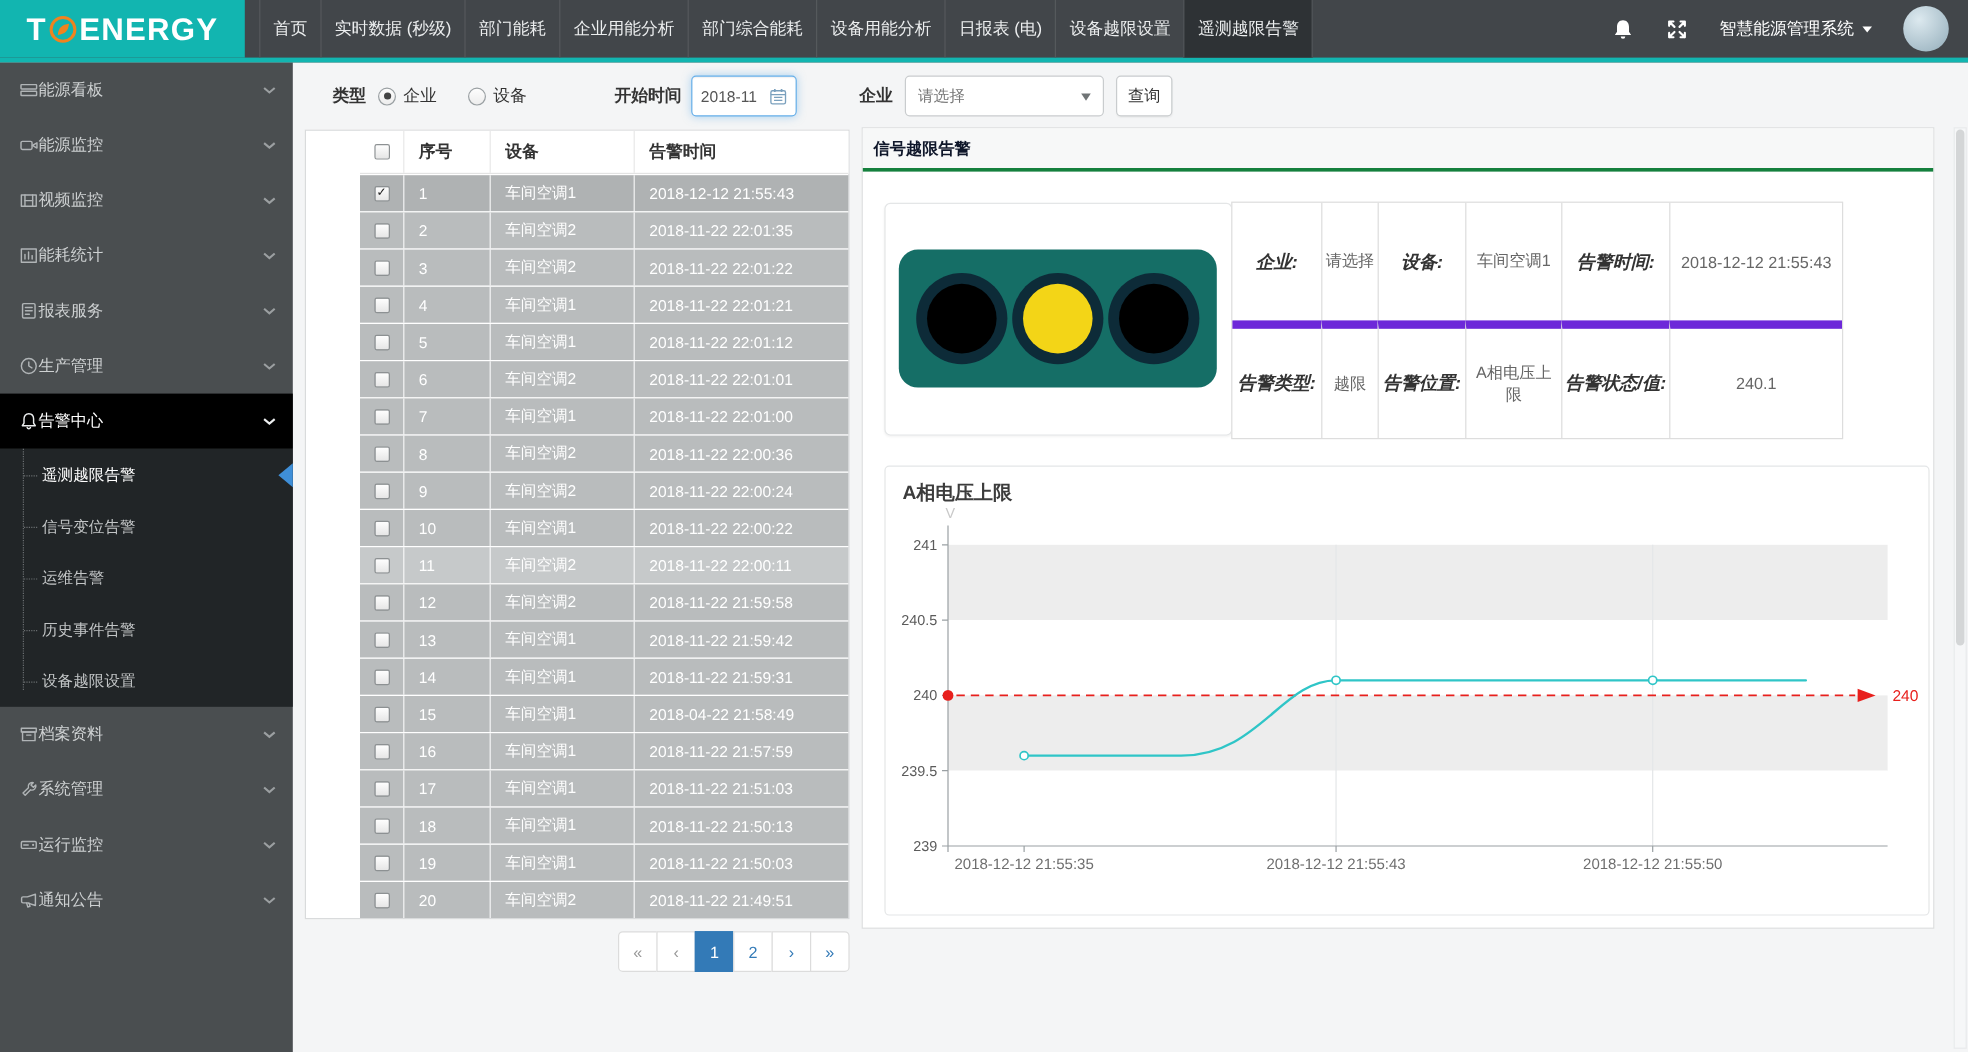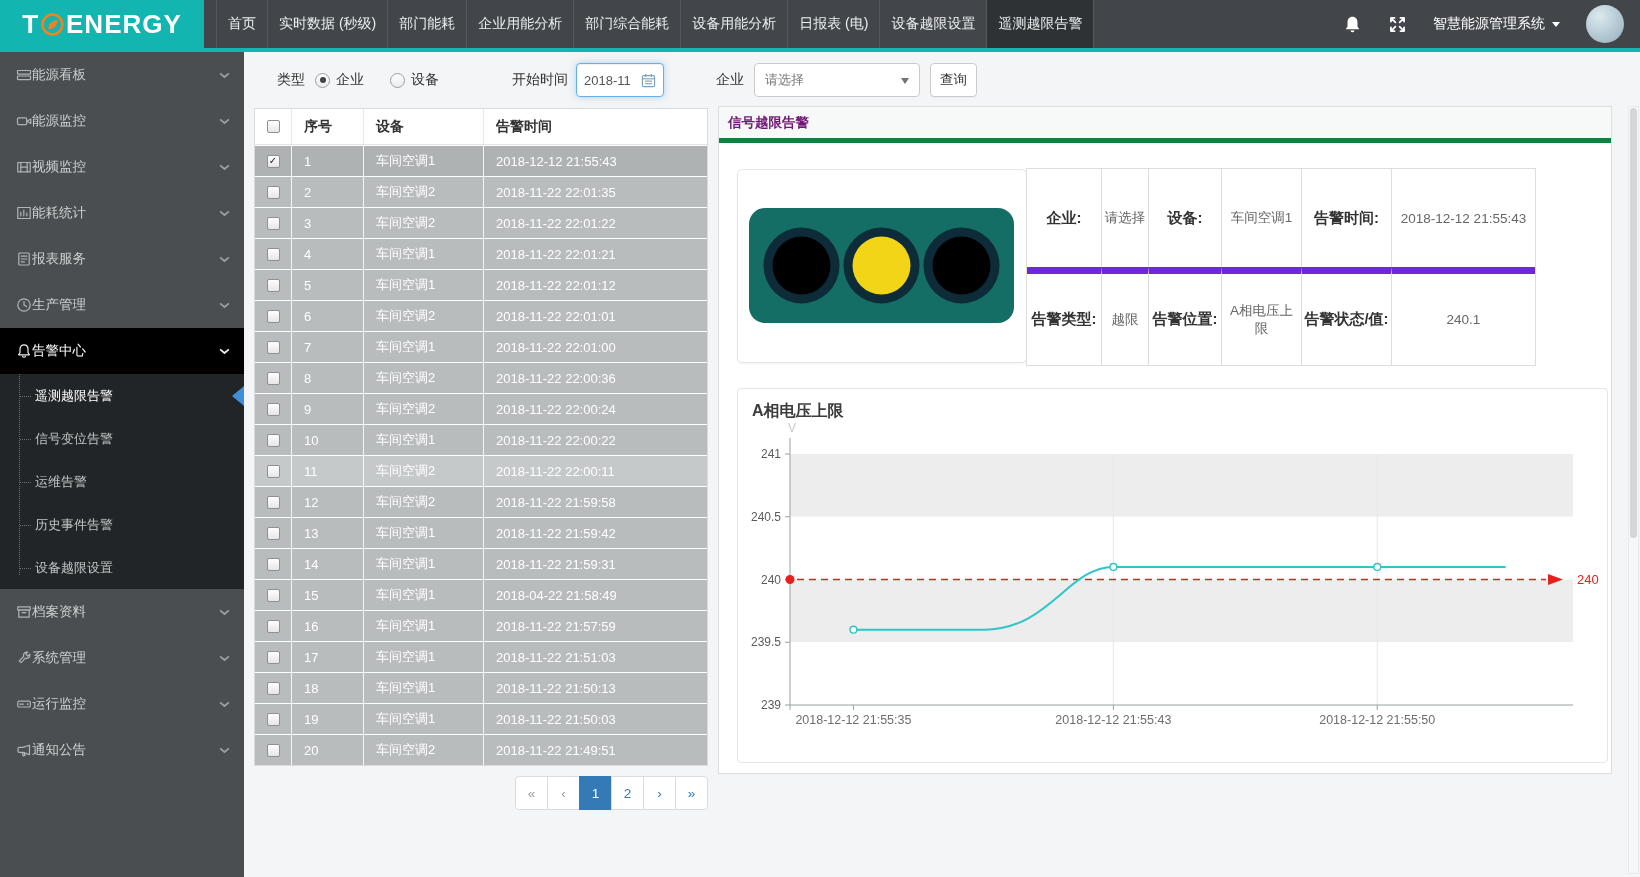--- a/index.html
+++ b/index.html
@@ -40,42 +40,42 @@
   .ssub::before { content:''; position:absolute; left:19px; top:0; bottom:14px; border-left:1px dotted #6a6e70; }
   .ssubrow { height:43px; display:flex; align-items:center; color:#c2c5c6; font-size:13px;
     position:relative; padding-left:35px; cursor:pointer; }
   .ssubrow .stub { position:absolute; left:20px; top:50%; width:11px; border-top:1px dotted #6a6e70; }
   .ssubrow.active { color:#fff; }
   .sel-arrow { position:absolute; right:0; top:50%; margin-top:-10px; width:0; height:0;
     border-top:10px solid transparent; border-bottom:10px solid transparent; border-right:12px solid #3f8fd8; }
   
   .main { position:absolute; left:244px; top:52px; width:1396px; height:825px; }
   .filterbar { position:absolute; left:0; top:0; width:100%; height:56px; display:flex; align-items:center; }
-  .fl { font-weight:normal; font-size:14px; color:#333; white-space:nowrap; }
+  .fl { font-weight:bold; font-size:14px; color:#333; white-space:nowrap; }
   .opt { font-size:14px; color:#333; margin-left:6px; cursor:pointer; }
   .radio { width:15px; height:15px; border-radius:50%; border:1px solid #9aa0a3;
     background:linear-gradient(#fdfdfd,#ededed); position:relative; cursor:pointer; flex:none; }
   .radio.on::after { content:''; position:absolute; left:3.5px; top:3.5px; width:6px; height:6px;
     border-radius:50%; background:#444; }
   .ml33{margin-left:33px}.ml10{margin-left:10px}.ml26{margin-left:26px}.ml101{margin-left:73px}
   .ml52{margin-left:52px}
   .date-input { margin-left:8px; width:88px; height:34px; border:1px solid #66afe9; border-radius:4px;
     background:#fff; box-shadow:inset 0 1px 1px rgba(0,0,0,.06),0 0 7px rgba(102,175,233,.5);
     display:flex; align-items:center; padding:0 7px; cursor:text; }
   .date-input .val { font-size:13px; color:#555; flex:1; }
   .select { margin-left:10px; width:166px; height:34px; border:1px solid #c9ccce; border-radius:4px;
     background:#fff; display:flex; align-items:center; padding:0 10px; cursor:pointer; }
   .select .ph { font-size:13px; color:#777; flex:1; }
   .sel-caret { width:0; height:0; border:4.5px solid transparent; border-top:6px solid #707476; margin-top:5px; }
   .query-btn { margin-left:10px; width:47px; height:34px; border:1px solid #c9ccce; border-radius:4px;
     background:#fff; font-size:13.5px; color:#333; display:flex; align-items:center; justify-content:center;
     cursor:pointer; box-shadow:0 1px 1px rgba(0,0,0,.04); }
   
   .tpanel { position:absolute; left:10px; top:56px; width:454px; background:#fff;
-    border:1px solid #d9dbdc; }
+    border:1px solid #d9dbdc;padding-left:45px; }
   .t-head { display:flex; height:36px; align-items:center; background:#fff;
     border-bottom:1px solid #e3e3e3; font-weight:bold; font-size:14px; color:#333; }
   .t-head > div { border-left:1px solid #e8e8e8; height:100%; display:flex; align-items:center; }
   .t-head > div:first-child { border-left:none; justify-content:center; }
   .cw0 { width:36px; display:flex; justify-content:center; align-items:center; height:100%; }
   .cw1 { width:72px; padding-left:12px; }
   .cw2 { width:120px; padding-left:12px; }
   .cw3 { flex:1; padding-left:12px;text-align:center; }
   .trow { display:flex; height:31px; align-items:center; background:#b9bcbd; color:#fff;
     font-size:13px; border-top:1px solid #fff; cursor:pointer; }
@@ -92,32 +92,32 @@
   .pg-btn { min-width:33px; height:34px; border:1px solid #dcdcdc; background:#fff; color:#337ab7;
     font-size:13.5px; display:flex; align-items:center; justify-content:center; margin-left:-1px;
     cursor:pointer; padding:0 5px; }
   .pg-btn.first { border-radius:4px 0 0 4px; margin-left:0; }
   .pg-btn.last { border-radius:0 4px 4px 0; }
   .pg-btn.disabled { color:#999; }
   .pg-btn.active { background:#337ab7; border-color:#337ab7; color:#fff; }
   
   .rpanel { position:absolute; left:474px; top:54px; width:894px; height:668px; background:#fff;
     border:1px solid #dcdedf; }
-  .rp-head { height:36px; background:#f7f8f8; border-bottom:5px solid #15803d; display:flex;
-    align-items:center; padding-left:9px; font-size:13.5px; font-weight:bold; color:#701a75; }
+  .rp-head { height:36px; background:#f7f8f8; border-bottom:3px solid #15803d; display:flex;
+    align-items:center; padding-left:9px; font-size:13.5px; font-weight:bold; color:#0f172a; }
   .rp-body { position:relative; height:630px; }
   .tl-card { position:absolute; left:18px; top:26px; width:290px; height:194px;
     border:1px solid #e4e6e7; border-radius:5px; box-shadow:0 1px 2px rgba(0,0,0,.05); background:#fff; }
   .dgrid { position:absolute; left:307px; top:25px; width:510px; display:grid;
     grid-template-columns:74px 47px 73px 80px 90px 1fr; grid-auto-rows:98px;
     border:1px solid #ddd; background:#fff; }
   .dcell { display:flex; align-items:center; justify-content:center; border-left:1px solid #ddd; padding:0 2px; }
   .dgrid > .dcell:nth-child(6n+1) { border-left:none; }
   .dgrid > .dcell:nth-child(n+7) { border-top:7px solid #6d28d9; }
-  .dlabel { font-weight:bold; font-size:15px; color:#333; text-align:center; }
+  .dlabel { font-weight:bold; font-size:15px; color:#333; text-align:center;font-style:italic; }
   .dvalue { font-size:13.5px; color:#666; text-align:center; }
   .chart-card { position:absolute; left:18px; top:245px; width:871px; height:375px;
     border:1px solid #e4e6e7; border-radius:4px; background:#fff; }
   .chart-title { padding:12px 0 0 14px; font-size:16px; font-weight:bold; color:#3c3c3c; }
   #chart-svg { display:block; }
   
   .scrollbar { position:absolute; left:1384px; top:54px; width:11px; height:768px;
     background:#f6f7f8; border:1px solid #e9eaeb; }
   .scroll-thumb { margin:1px auto 0; width:7px; height:430px; background:#d4d6d7; border-radius:4px; }
 </style>

